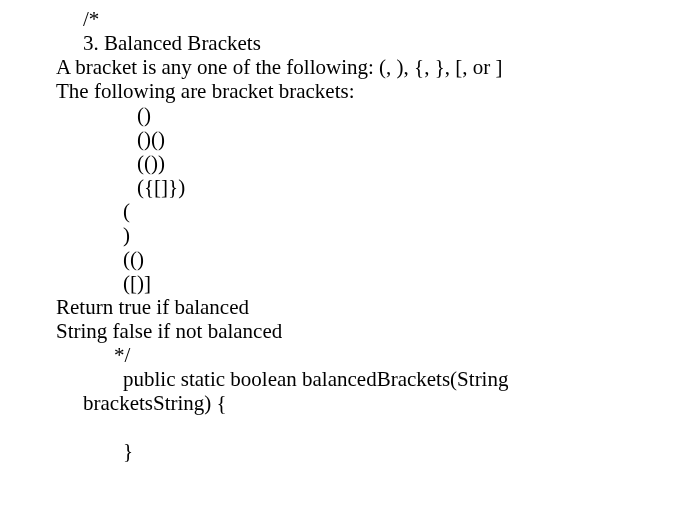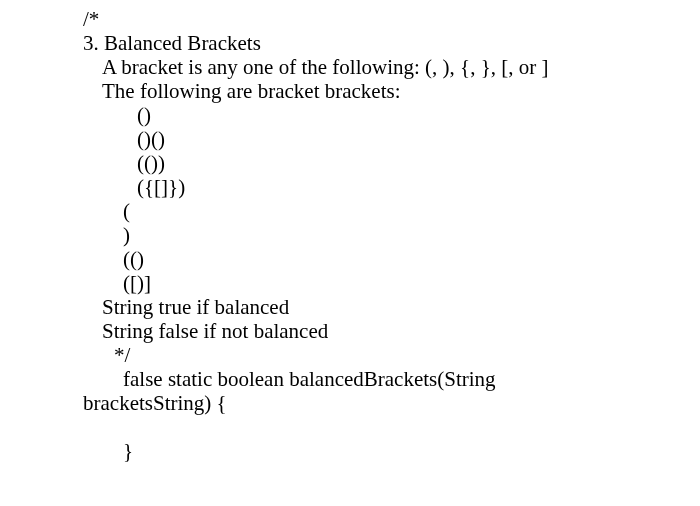--- a/index.html
+++ b/index.html
@@ -24,21 +24,21 @@
     line-height: 24px;
     color: #000000;
     font-kerning: normal;
   }
   .line {
     height: 24px;
     white-space: pre;
   }
   
   .ind0 { padding-left: 83px; }   
-  .ind1 { padding-left: 102px; }  
+  .ind1 { padding-left: 56px; }  
   .ind2 { padding-left: 137px; }  
   .ind3 { padding-left: 123px; }  
   .ind4 { padding-left: 114px; }  
 </style>
 </head>
 <body>
 
 <div class="page">
   <div class="doc">
     <div class="line ind0">/*</div>
@@ -46,21 +46,21 @@
       <div class="line ind1">A bracket is any one of the following: (, ), {, }, [, or ]</div>
       <div class="line ind1">The following are bracket brackets:</div>
       <div class="line ind2">()</div>
       <div class="line ind2">()()</div>
       <div class="line ind2">(())</div>
       <div class="line ind2">({[]})</div>
       <div class="line ind3">(</div>
       <div class="line ind3">)</div>
       <div class="line ind3">(()</div>
       <div class="line ind3">([)]</div>
-      <div class="line ind1">String true if balanced</div>
+      <div class="line ind1">Return true if balanced</div>
       <div class="line ind1">String false if not balanced</div>
       <div class="line ind4">*/</div>
-      <div class="line ind3">false static boolean balancedBrackets(String</div>
+      <div class="line ind3">public static boolean balancedBrackets(String</div>
       <div class="line ind0">bracketsString) {</div>
       <div class="line ind0"></div>
       <div class="line ind3">}</div>
   </div>
 </div>
 
 </body></html>

